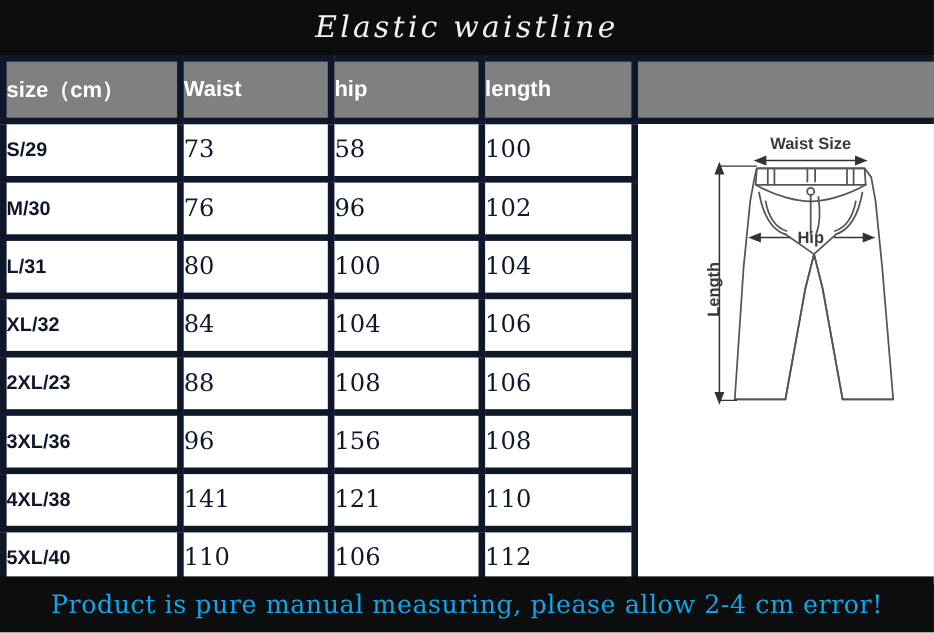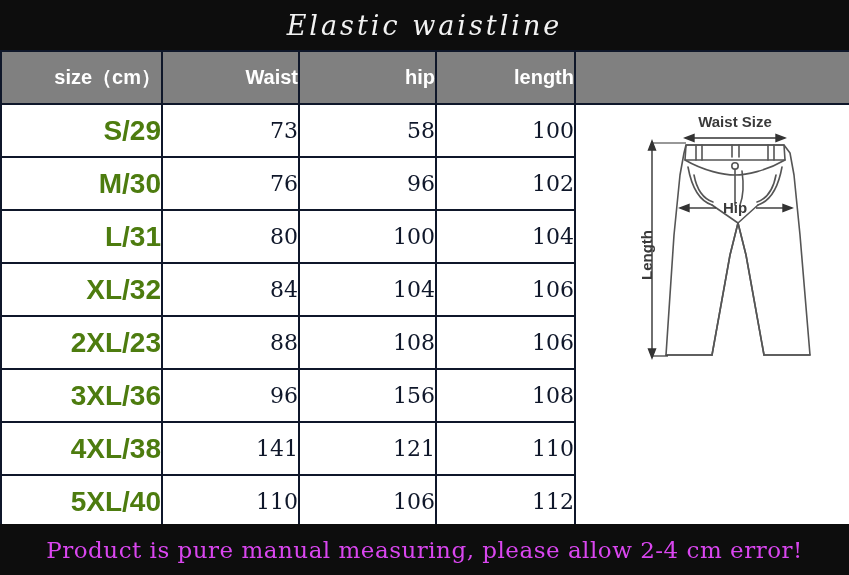--- a/index.html
+++ b/index.html
@@ -41,23 +41,23 @@
     left: 0; top: 50px;
     width: 849px; height: 474px;
     background: #ffffff;
   }
   table.size-table {
     border-collapse: collapse;
     width: 849px;
     table-layout: fixed;
   }
   table.size-table td, table.size-table th {
-    border: 2px solid #0f172a;
+    border: 6px solid #0f172a;
     padding: 0;
-    text-align: right;
+    text-align: left;
     vertical-align: middle;
     background: #ffffff;
   }
   
   col.c1 { width: 161px; }
   col.c2 { width: 137px; }
   col.c3 { width: 137px; }
   col.c4 { width: 139px; }
   col.c5 { width: 275px; }
 
@@ -69,22 +69,22 @@
     font-weight: bold;
     font-size: 20px;
     border-top: none;
   }
   thead th.blank-head { color: transparent; }
 
   tbody tr { height: 53px; }
   td.size-cell {
     font-family: "Liberation Sans", sans-serif;
     font-weight: bold;
-    font-size: 28px;
-    color: #4d7c0f;
+    font-size: 18px;
+    color: #0f172a;
   }
   td.num-cell {
     font-family: "DejaVu Serif", "Liberation Serif", serif;
     font-weight: normal;
     font-size: 22px;
     color: #0f172a;
   }
   td.diagram-cell {
     border-right: none;
     position: relative;
@@ -111,21 +111,21 @@
   #footer-band {
     position: absolute;
     left: 0; top: 524px;
     width: 849px; height: 51px;
     background: #0d0d0d;
     display: flex;
     align-items: center;
     justify-content: center;
   }
   #footer-text {
-    color: #d946ef;
+    color: #0ea5e9;
     font-family: "DejaVu Serif", "Liberation Serif", serif;
     font-size: 23px;
     letter-spacing: 0.5px;
     white-space: nowrap;
   }
 </style>
 </head>
 <body>
 
 <div id="root">

